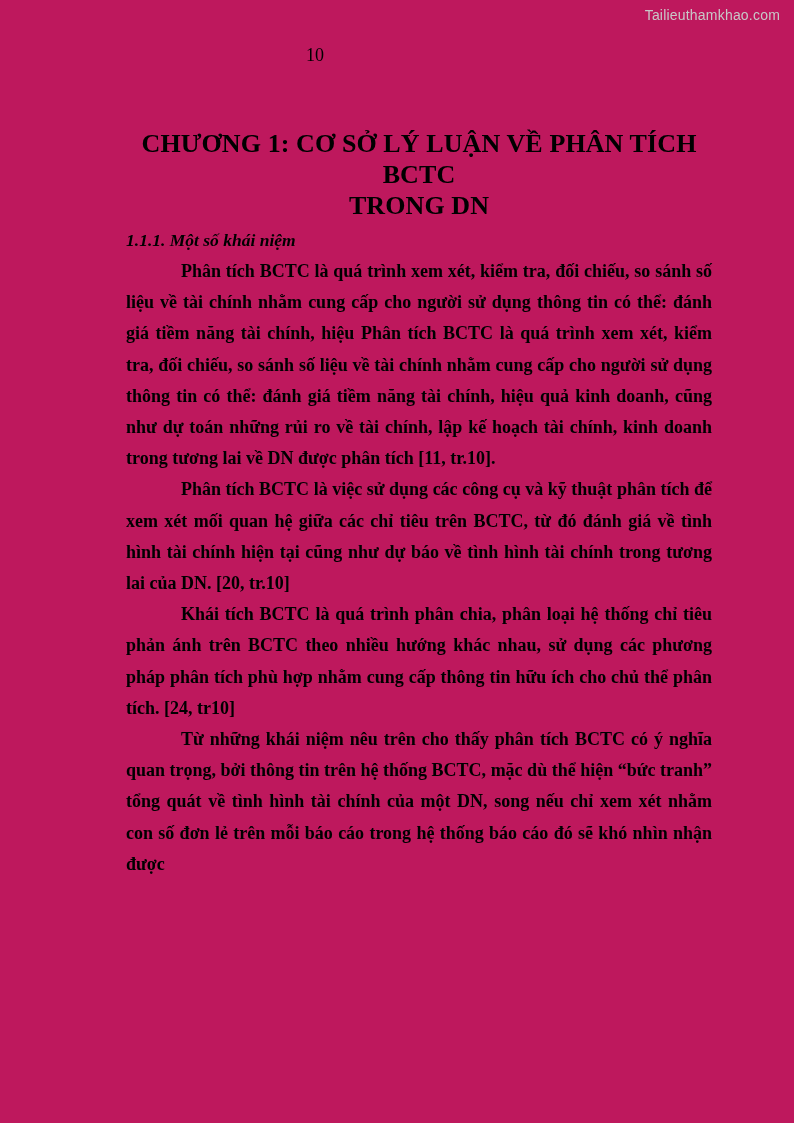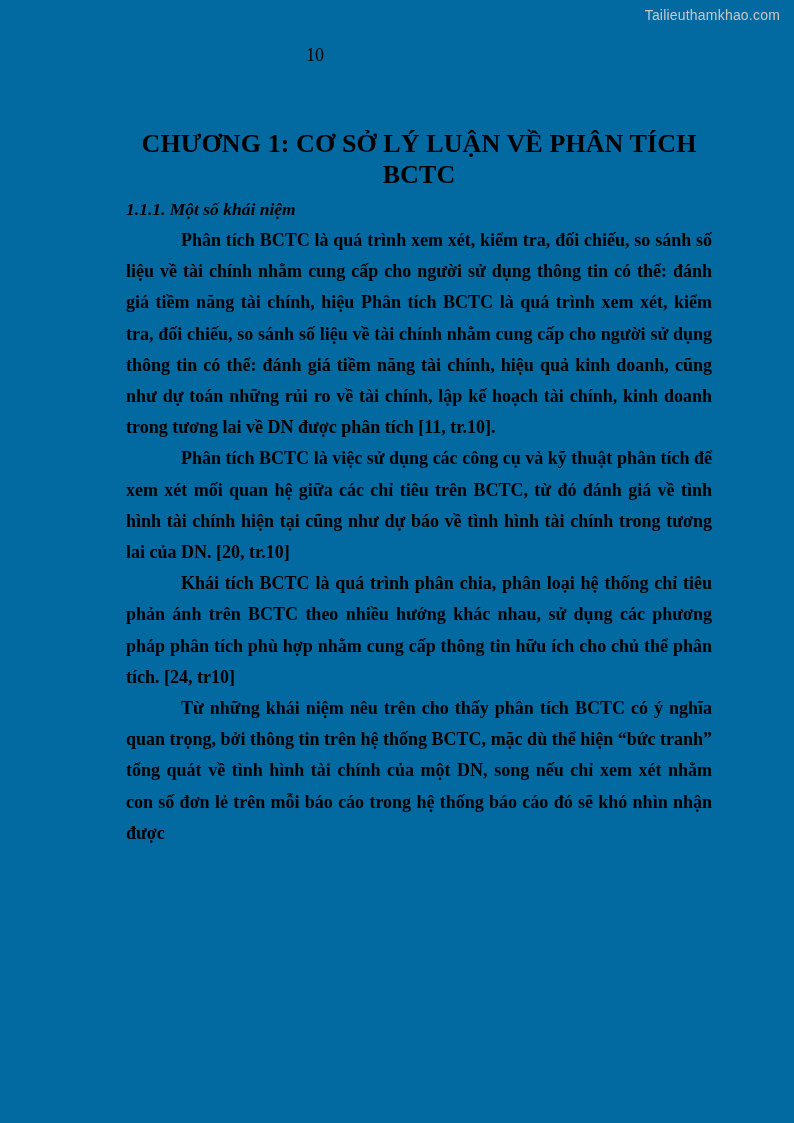--- a/index.html
+++ b/index.html
@@ -8,21 +8,21 @@
     background: #ffffff;
   }
   body {
     font-family: "Liberation Serif", "DejaVu Serif", serif;
     color: #000000;
   }
   .page {
     position: relative;
     width: 794px;
     height: 1123px;
-    background: #0369a1;
+    background: #be185d;
     overflow: hidden;
     box-sizing: border-box;
   }
   .watermark {
     position: absolute;
     top: 7px;
     right: 14px;
     font-family: "Liberation Sans", "DejaVu Sans", sans-serif;
     font-size: 14px;
     letter-spacing: 0.2px;
@@ -90,20 +90,21 @@
 <div class="page">
 
   <div class="watermark">Tailieuthamkhao.com</div>
 
   <div class="page-number">10</div>
 
   <div class="content">
 
     <div class="chapter-title">
       <span>CHƯƠNG 1: CƠ SỞ LÝ LUẬN VỀ PHÂN TÍCH BCTC</span>
+      <span class="line2">TRONG DN</span>
     </div>
 
 
     <h3 class="heading-2">1.1.1. Một số khái niệm</h3>
 
     <p class="body-par">Phân tích BCTC là quá trình xem xét, kiểm tra, đối chiếu, so sánh số liệu về tài chính nhằm cung cấp cho người sử dụng thông tin có thể: đánh giá tiềm năng tài chính, hiệu Phân tích BCTC là quá trình xem xét, kiểm tra, đối chiếu, so sánh số liệu về tài chính nhằm cung cấp cho người sử dụng thông tin có thể: đánh giá tiềm năng tài chính, hiệu quả kinh doanh, cũng như dự toán những rủi ro về tài chính, lập kế hoạch tài chính, kinh doanh trong tương lai về DN được phân tích [11, tr.10].</p>
     <p class="body-par">Phân tích BCTC là việc sử dụng các công cụ và kỹ thuật phân tích để xem xét mối quan hệ giữa các chỉ tiêu trên BCTC, từ đó đánh giá về tình hình tài chính hiện tại cũng như dự báo về tình hình tài chính trong tương lai của DN. [20, tr.10]</p>
     <p class="body-par">Khái tích BCTC là quá trình phân chia, phân loại hệ thống chỉ tiêu phản ánh trên BCTC theo nhiều hướng khác nhau, sử dụng các phương pháp phân tích phù hợp nhằm cung cấp thông tin hữu ích cho chủ thể phân tích. [24, tr10]</p>
     <p class="body-par">Từ những khái niệm nêu trên cho thấy phân tích BCTC có ý nghĩa quan trọng, bởi thông tin trên hệ thống BCTC, mặc dù thể hiện “bức tranh” tổng quát về tình hình tài chính của một DN, song nếu chỉ xem xét nhằm con số đơn lẻ trên mỗi báo cáo trong hệ thống báo cáo đó sẽ khó nhìn nhận được</p>
 

